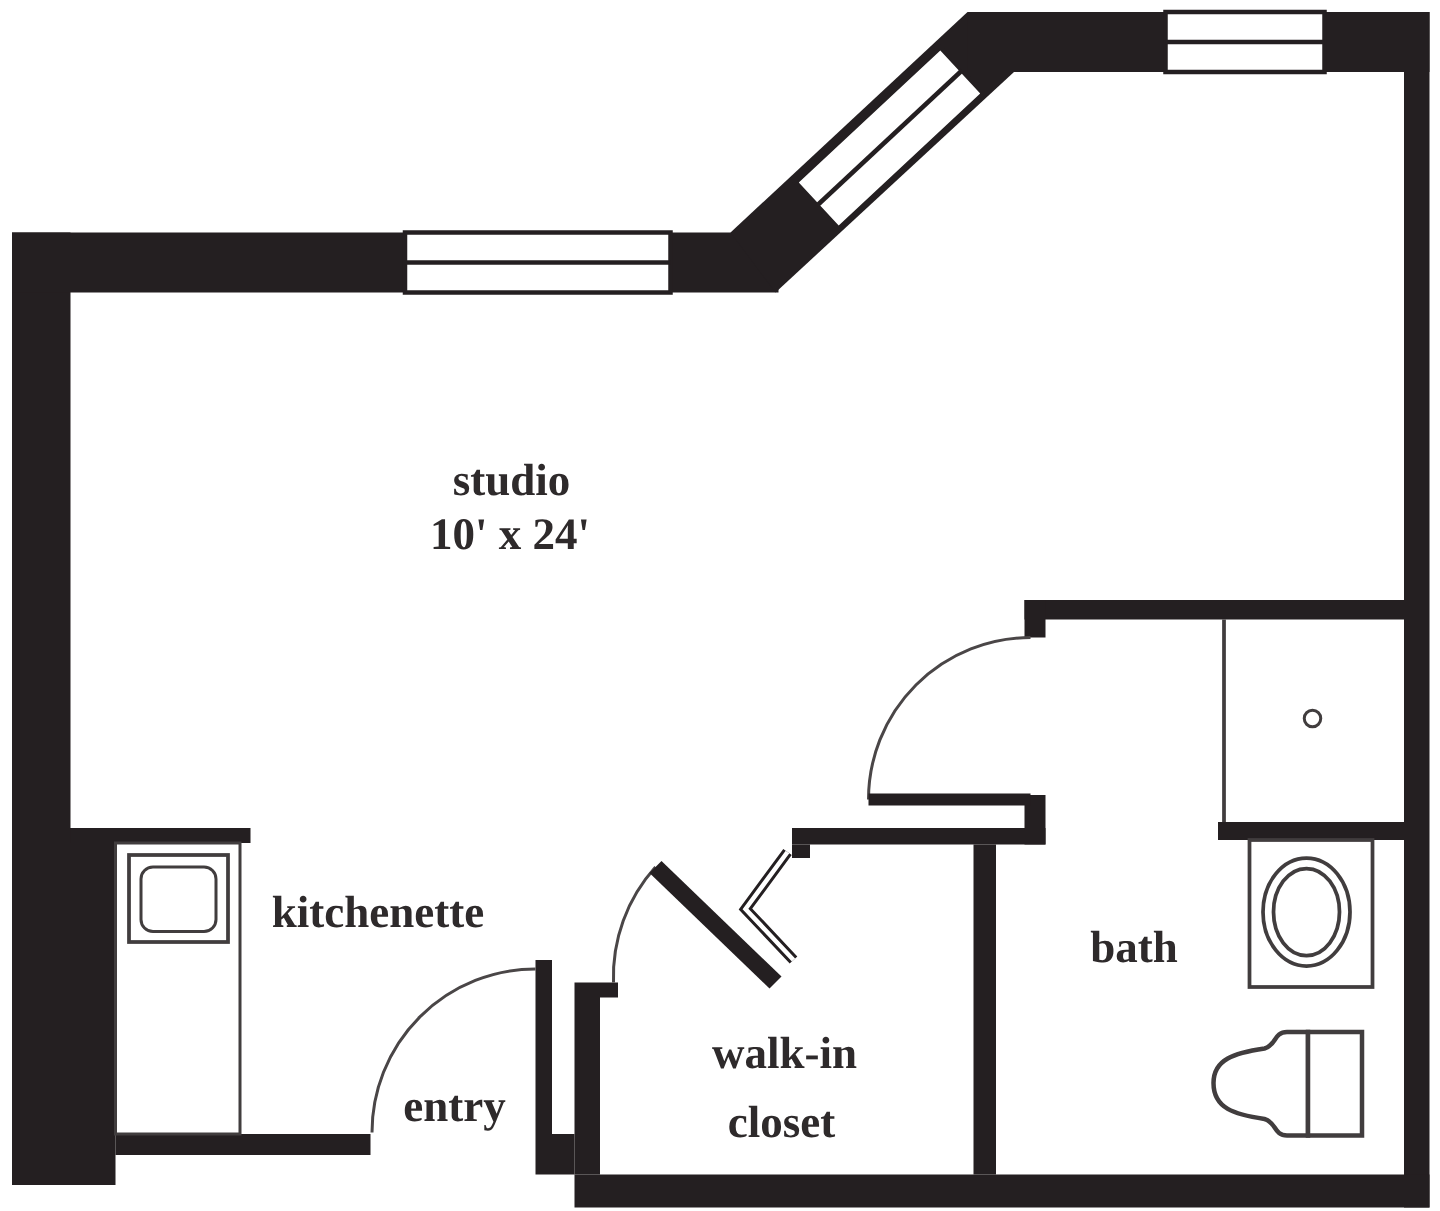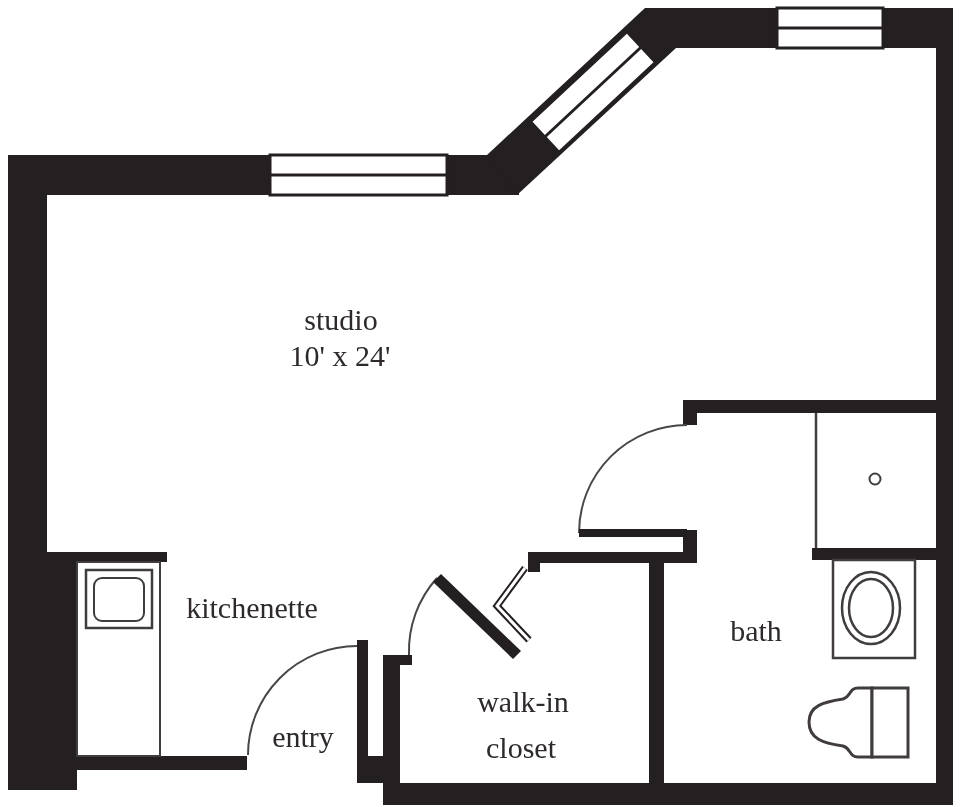--- a/index.html
+++ b/index.html
@@ -1,16 +1,16 @@
 <!DOCTYPE html>
 <html><head>
 <meta charset="utf-8">
 <style>
   html,body{margin:0;padding:0;background:#ffffff;}
-  .plan-wrap{width:960px;height:807px;position:relative;margin:0 auto;background:#ffffff;overflow:hidden;}
+  .plan-wrap{width:960px;height:807px;position:relative;margin:0 auto;background:#ffffff;overflow:hidden;font-weight:bold;}
   svg{display:block;}
   text{font-family:"Liberation Serif","DejaVu Serif",serif;}
   .room-label{font-size:30px;}
 </style>
 </head>
 <body>
 
 <div class="plan-wrap">
 <svg width="960" height="807" viewBox="0 0 960 807">
 

